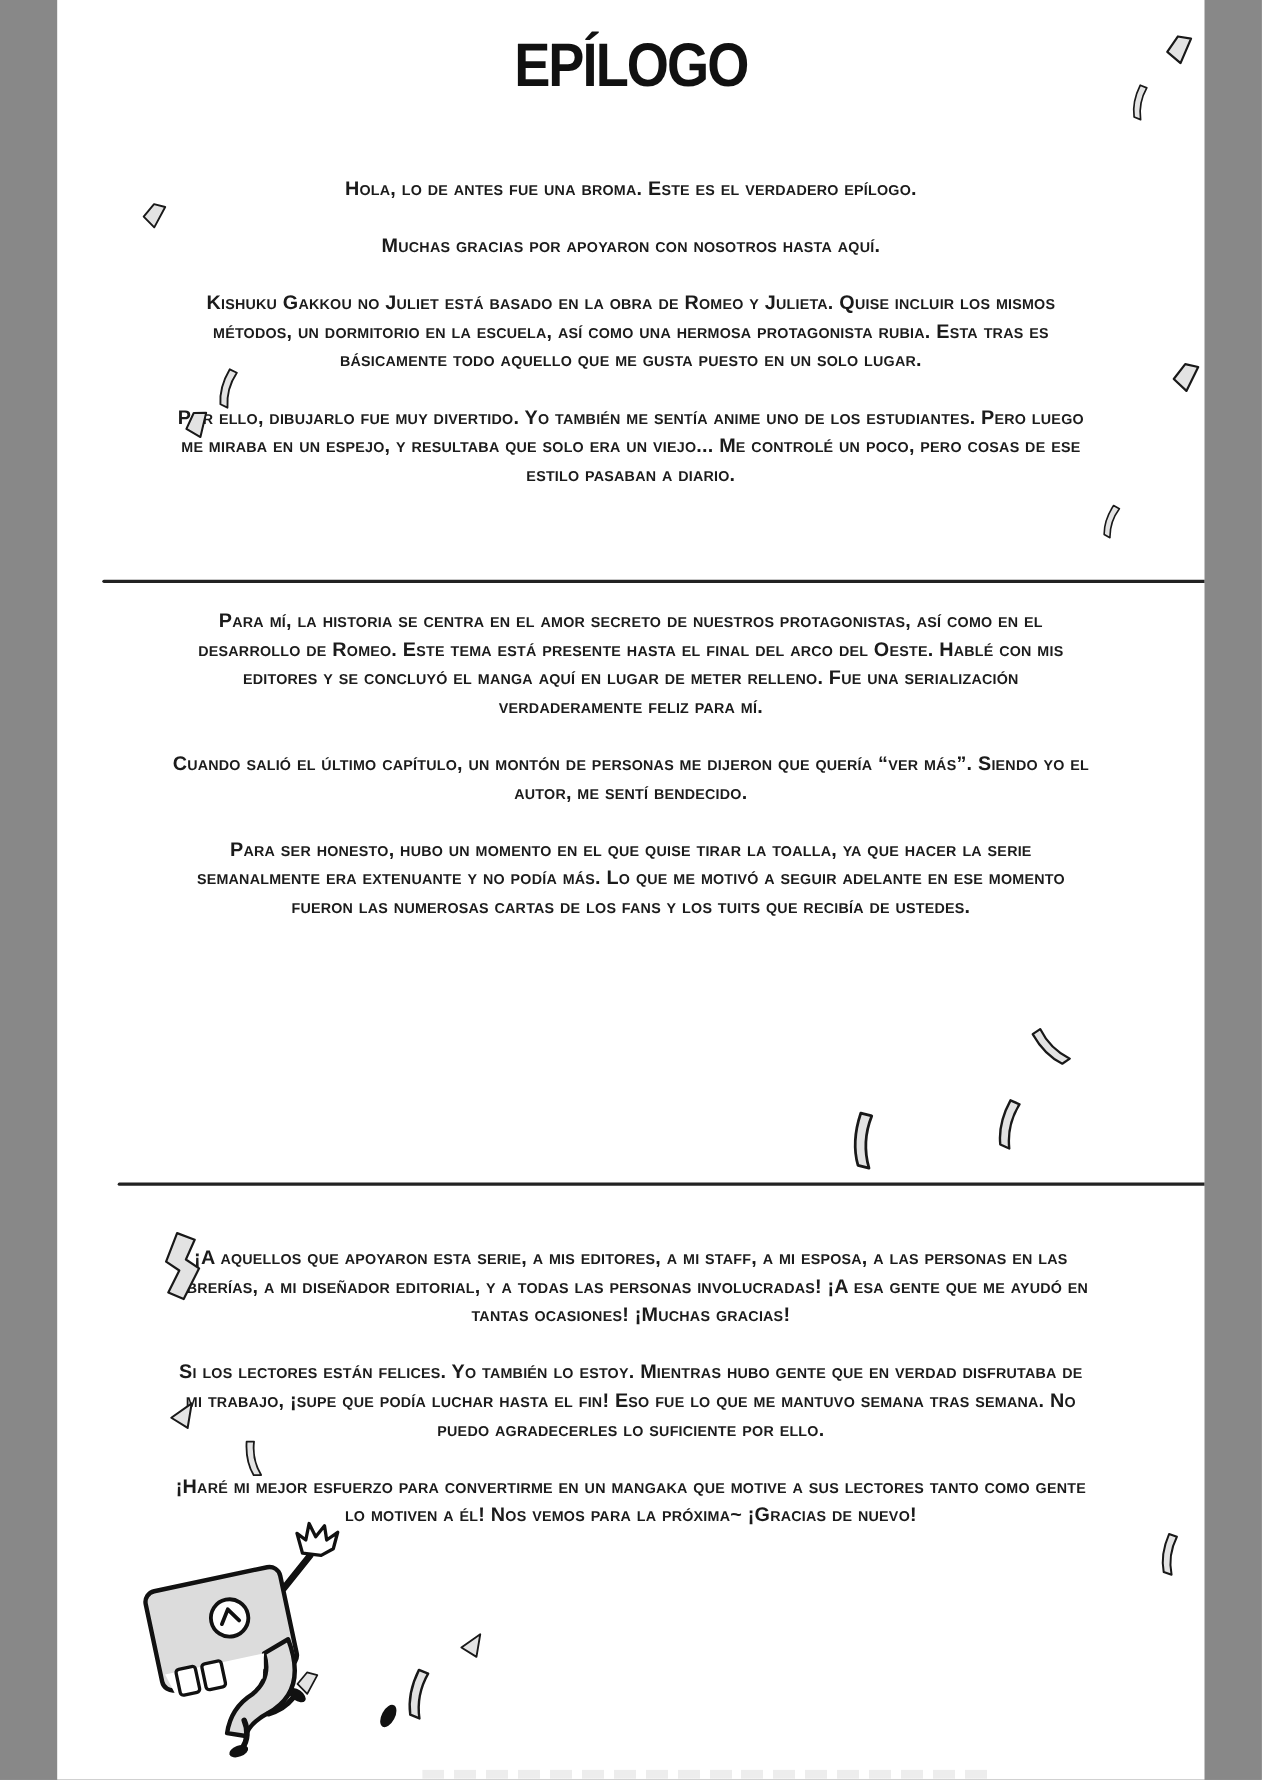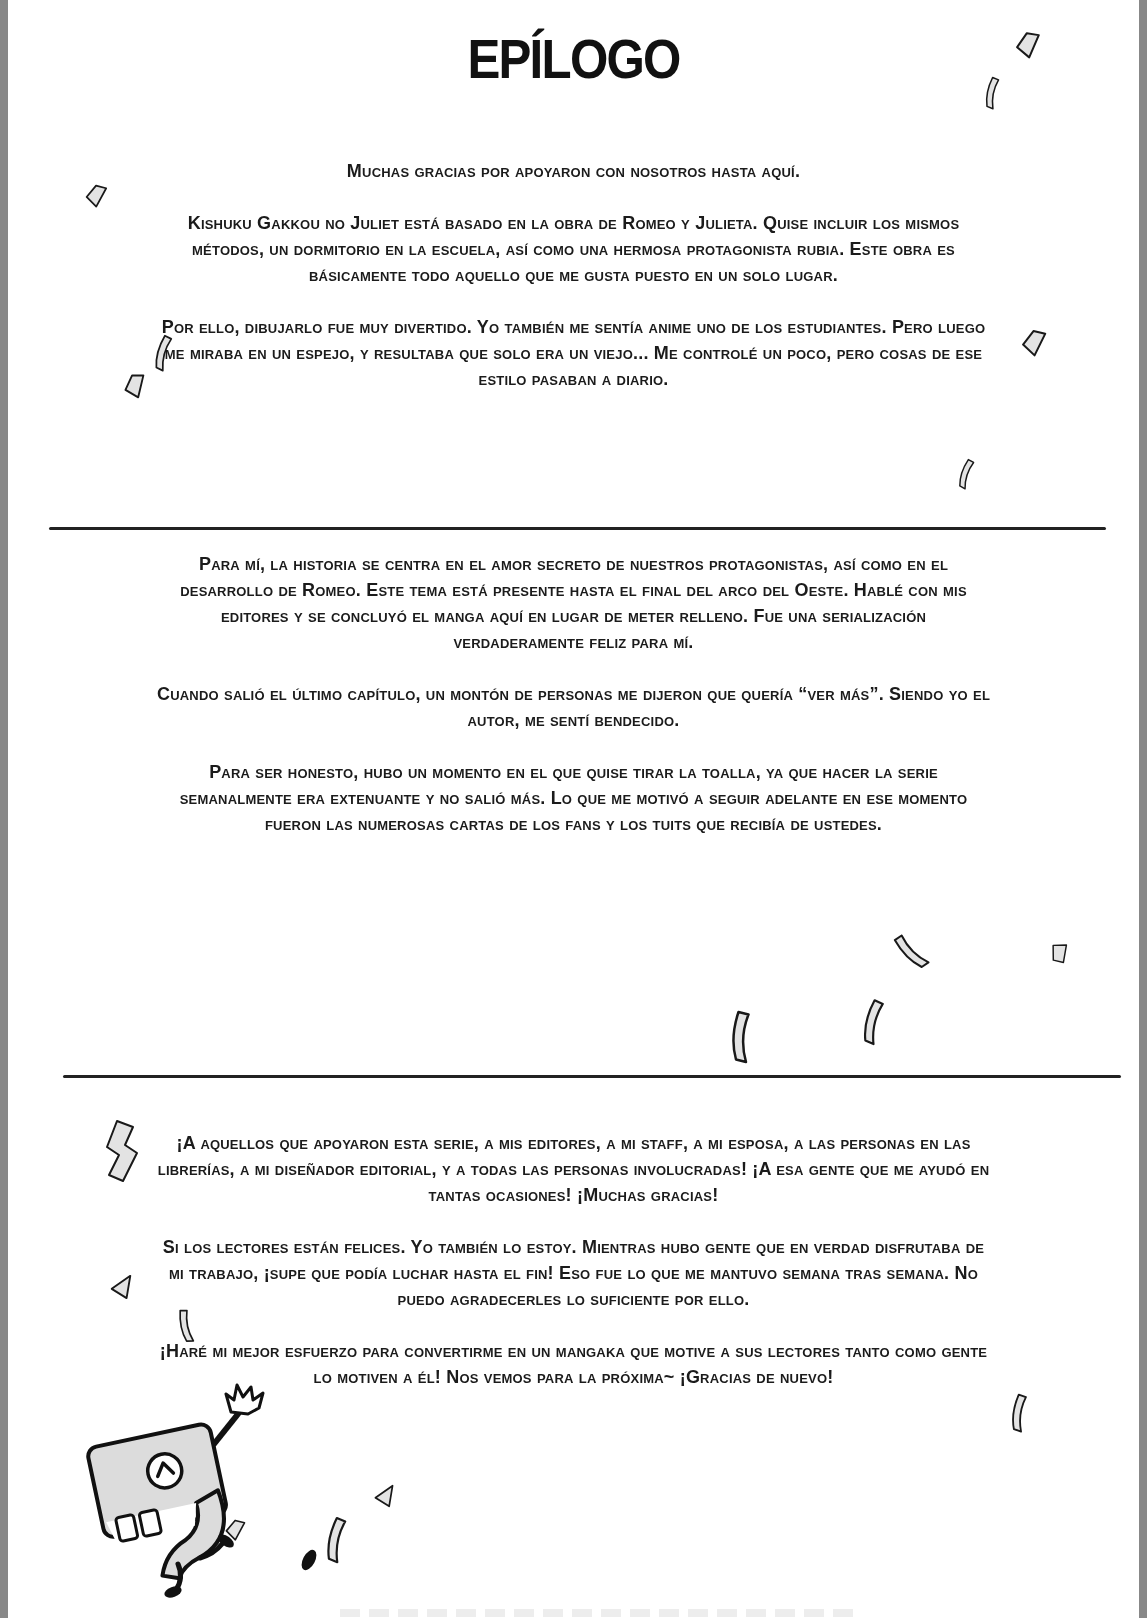--- a/index.html
+++ b/index.html
@@ -1,18 +1,18 @@
 <!DOCTYPE html>
 <html><head>
 <meta charset="utf-8">
 <style>
   html,body{margin:0;padding:0;background:#888;}
   .page{
     position:relative;
-    width:1131px;height:1618px;
+    width:1043px;height:1618px;
     margin:0 auto;
     background:#ffffff;
     overflow:hidden;
     font-family:"Liberation Sans", sans-serif;
     color:#1b1b1b;
   }
   .page-title{
     position:absolute;top:26px;left:0;width:100%;
     text-align:center;
     font-size:56px;font-weight:bold;letter-spacing:-2px;
@@ -51,31 +51,32 @@
   }
 </style>
 </head>
 <body>
 
 <div class="page">
 
   <div class="page-title">EPÍLOGO</div>
 
   <div class="text-section sec-1">
+    <p>Hola, lo de antes fue una broma. Este es el verdadero epílogo.</p>
     <p>Muchas gracias por apoyaron con nosotros hasta aquí.</p>
-    <p>Kishuku Gakkou no Juliet está basado en la obra de Romeo y Julieta. Quise incluir los mismos métodos, un dormitorio en la escuela, así como una hermosa protagonista rubia. Este obra es básicamente todo aquello que me gusta puesto en un solo lugar.</p>
+    <p>Kishuku Gakkou no Juliet está basado en la obra de Romeo y Julieta. Quise incluir los mismos métodos, un dormitorio en la escuela, así como una hermosa protagonista rubia. Esta tras es básicamente todo aquello que me gusta puesto en un solo lugar.</p>
     <p>Por ello, dibujarlo fue muy divertido. Yo también me sentía anime uno de los estudiantes. Pero luego me miraba en un espejo, y resultaba que solo era un viejo... Me controlé un poco, pero cosas de ese estilo pasaban a diario.</p>
   </div>
 
   <div class="divider divider-1"></div>
 
   <div class="text-section sec-2">
     <p>Para mí, la historia se centra en el amor secreto de nuestros protagonistas, así como en el desarrollo de Romeo. Este tema está presente hasta el final del arco del Oeste. Hablé con mis editores y se concluyó el manga aquí en lugar de meter relleno. Fue una serialización verdaderamente feliz para mí.</p>
     <p>Cuando salió el último capítulo, un montón de personas me dijeron que quería “ver más”. Siendo yo el autor, me sentí bendecido.</p>
-    <p>Para ser honesto, hubo un momento en el que quise tirar la toalla, ya que hacer la serie semanalmente era extenuante y no salió más. Lo que me motivó a seguir adelante en ese momento fueron las numerosas cartas de los fans y los tuits que recibía de ustedes.</p>
+    <p>Para ser honesto, hubo un momento en el que quise tirar la toalla, ya que hacer la serie semanalmente era extenuante y no podía más. Lo que me motivó a seguir adelante en ese momento fueron las numerosas cartas de los fans y los tuits que recibía de ustedes.</p>
   </div>
 
   <div class="divider divider-2"></div>
 
   <div class="text-section sec-3">
     <p>¡A aquellos que apoyaron esta serie, a mis editores, a mi staff, a mi esposa, a las personas en las librerías, a mi diseñador editorial, y a todas las personas involucradas! ¡A esa gente que me ayudó en tantas ocasiones! ¡Muchas gracias!</p>
     <p>Si los lectores están felices. Yo también lo estoy. Mientras hubo gente que en verdad disfrutaba de mi trabajo, ¡supe que podía luchar hasta el fin! Eso fue lo que me mantuvo semana tras semana. No puedo agradecerles lo suficiente por ello.</p>
     <p>¡Haré mi mejor esfuerzo para convertirme en un mangaka que motive a sus lectores tanto como gente lo motiven a él! Nos vemos para la próxima~ ¡Gracias de nuevo!</p>
   </div>
 

